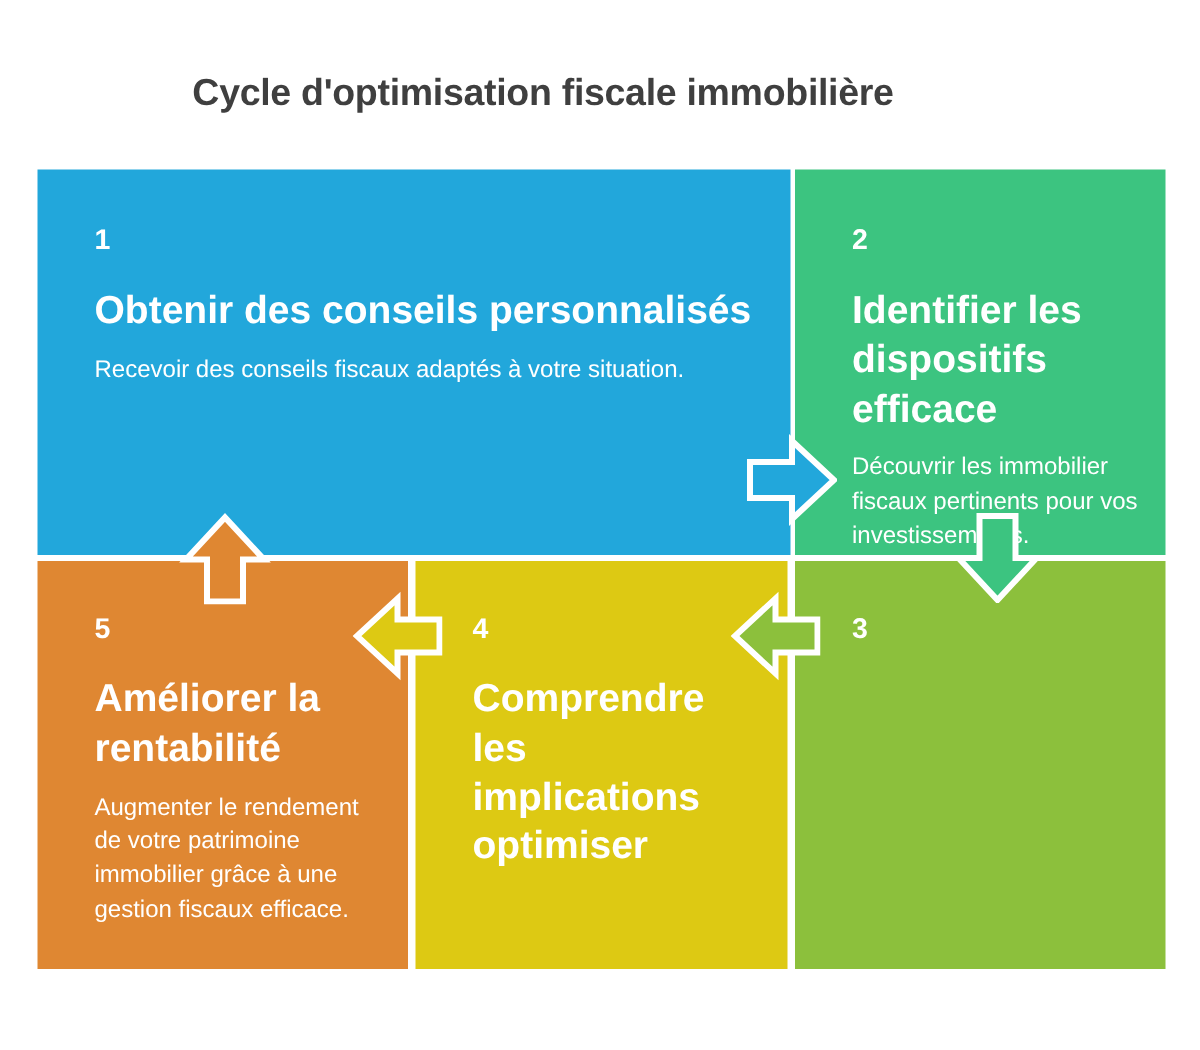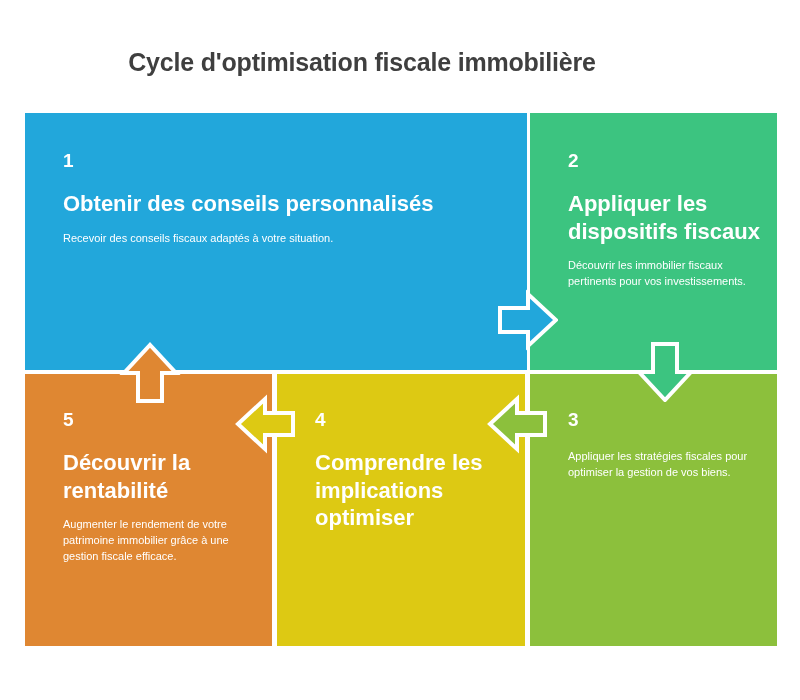--- a/index.html
+++ b/index.html
@@ -49,29 +49,29 @@
 
   .panel-num {
     font-size: 19px;
     font-weight: bold;
     color: #ffffff;
     line-height: 1;
     margin-bottom: 20px;
   }
 
   .panel-heading {
-    font-size: 22px;
+    font-size: 26px;
     font-weight: bold;
     color: #ffffff;
     line-height: 1.26;
     margin-bottom: 13px;
   }
 
   .panel-desc {
-    font-size: 11px;
+    font-size: 16px;
     font-weight: normal;
     color: #ffffff;
     line-height: 1.42;
   }
 
   
   .panel.narrow .panel-inner { left: 38px; right: 16px; }
 
   
   .arrow {
@@ -91,44 +91,43 @@
     <div class="panel-inner">
       <div class="panel-num">1</div>
       <div class="panel-heading">Obtenir des conseils personnalisés</div>
       <div class="panel-desc">Recevoir des conseils fiscaux adaptés à votre situation.</div>
     </div>
   </div>
 
   <div class="panel narrow" id="panel-2" style="left:530px; top:113px; width:247px; height:257px; background:#3cc480;">
     <div class="panel-inner" style="top:38px;">
       <div class="panel-num">2</div>
-      <div class="panel-heading">Appliquer les dispositifs fiscaux</div>
+      <div class="panel-heading">Identifier les dispositifs efficace</div>
       <div class="panel-desc">Découvrir les immobilier fiscaux pertinents pour vos investissements.</div>
     </div>
   </div>
 
   <div class="panel narrow" id="panel-5" style="left:25px; top:374px; width:247px; height:272px; background:#df8732;">
     <div class="panel-inner" style="top:36px;">
       <div class="panel-num">5</div>
-      <div class="panel-heading">Découvrir la rentabilité</div>
-      <div class="panel-desc">Augmenter le rendement de votre patrimoine immobilier grâce à une gestion fiscale efficace.</div>
+      <div class="panel-heading">Améliorer la rentabilité</div>
+      <div class="panel-desc">Augmenter le rendement de votre patrimoine immobilier grâce à une gestion fiscaux efficace.</div>
     </div>
   </div>
 
   <div class="panel narrow" id="panel-4" style="left:277px; top:374px; width:248px; height:272px; background:#ddc913;">
     <div class="panel-inner" style="top:36px;">
       <div class="panel-num">4</div>
       <div class="panel-heading">Comprendre les implications optimiser</div>
     </div>
   </div>
 
   <div class="panel narrow" id="panel-3" style="left:530px; top:374px; width:247px; height:272px; background:#8cc03c;">
     <div class="panel-inner" style="top:36px;">
       <div class="panel-num">3</div>
-      <div class="panel-desc">Appliquer les stratégies fiscales pour optimiser la gestion de vos biens.</div>
     </div>
   </div>
 
   <div class="arrow" style="left:498px; top:288px; width:60px; height:64px;">
     <svg width="60" height="64" viewBox="0 0 60 64">
       <path d="M2 20 L30 20 L30 6 L58 32 L30 58 L30 44 L2 44 Z" fill="#22a7db" stroke="#ffffff" stroke-width="4" stroke-linejoin="miter"></path>
     </svg>
   </div>
 
   <div class="arrow" style="left:633px; top:342px; width:64px; height:60px;">

